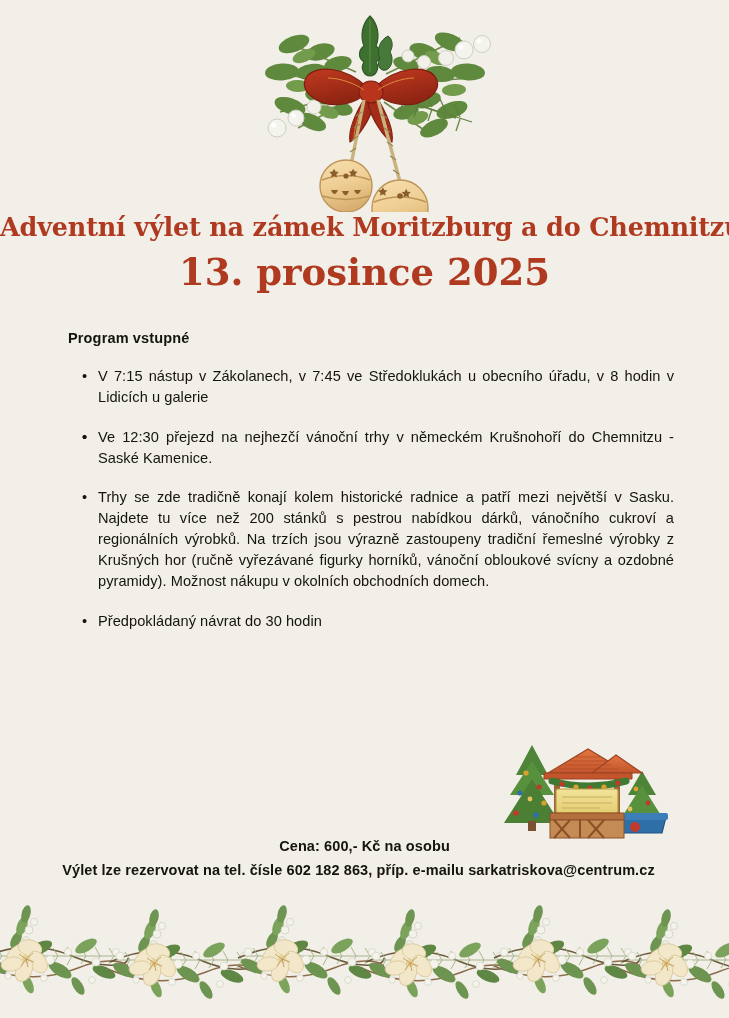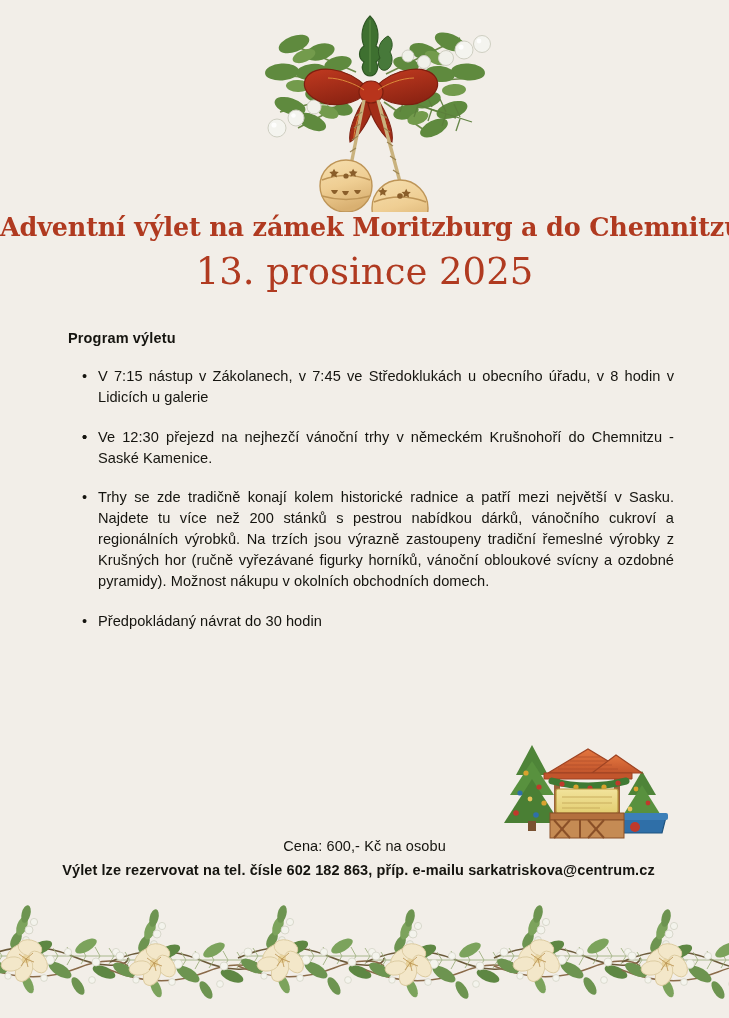--- a/index.html
+++ b/index.html
@@ -46,21 +46,21 @@
     font-weight: bold;
     font-size: 25.5px;
     letter-spacing: -0.2px;
     color: #B03A20;
     margin: 0;
     line-height: 1.18;
     white-space: nowrap;
   }
   .flyer-date {
     font-family: "DejaVu Serif", "Liberation Serif", serif;
-    font-weight: normal;
+    font-weight: bold;
     font-size: 37px;
     color: #B03A20;
     margin: 10px 0 0 0;
     line-height: 1.1;
   }
 
   
   .program-heading {
     position: absolute;
     top: 330px;
@@ -114,21 +114,21 @@
   .footer {
     position: absolute;
     top: 838px;
     left: 0;
     width: 729px;
     text-align: center;
     color: #15140F;
   }
   .footer-price {
     font-size: 14.5px;
-    font-weight: normal;
+    font-weight: bold;
     letter-spacing: 0.1px;
     margin: 0;
   }
   .footer-contact {
     font-size: 14.5px;
     font-weight: bold;
     letter-spacing: 0.1px;
     margin: 8px 12px 0 0;
   }
 
@@ -314,21 +314,21 @@
         </g>
       </g>
     </svg>
   </div>
 
   <div class="title-block">
     <h1 class="flyer-title">Adventní výlet na zámek Moritzburg a do Chemnitzu</h1>
     <div class="flyer-date">13. prosince 2025</div>
   </div>
 
-  <div class="program-heading">Program výletu</div>
+  <div class="program-heading">Program vstupné</div>
 
   <div class="bullets">
     <div class="bullet-item">
       <span class="dot">•</span>
       <span>V 7:15 nástup v Zákolanech, v 7:45 ve Středoklukách u obecního úřadu, v 8 hodin v Lidicích u galerie</span>
     </div>
     <div class="bullet-item">
       <span class="dot">•</span>
     </div>
     <div class="bullet-item">

